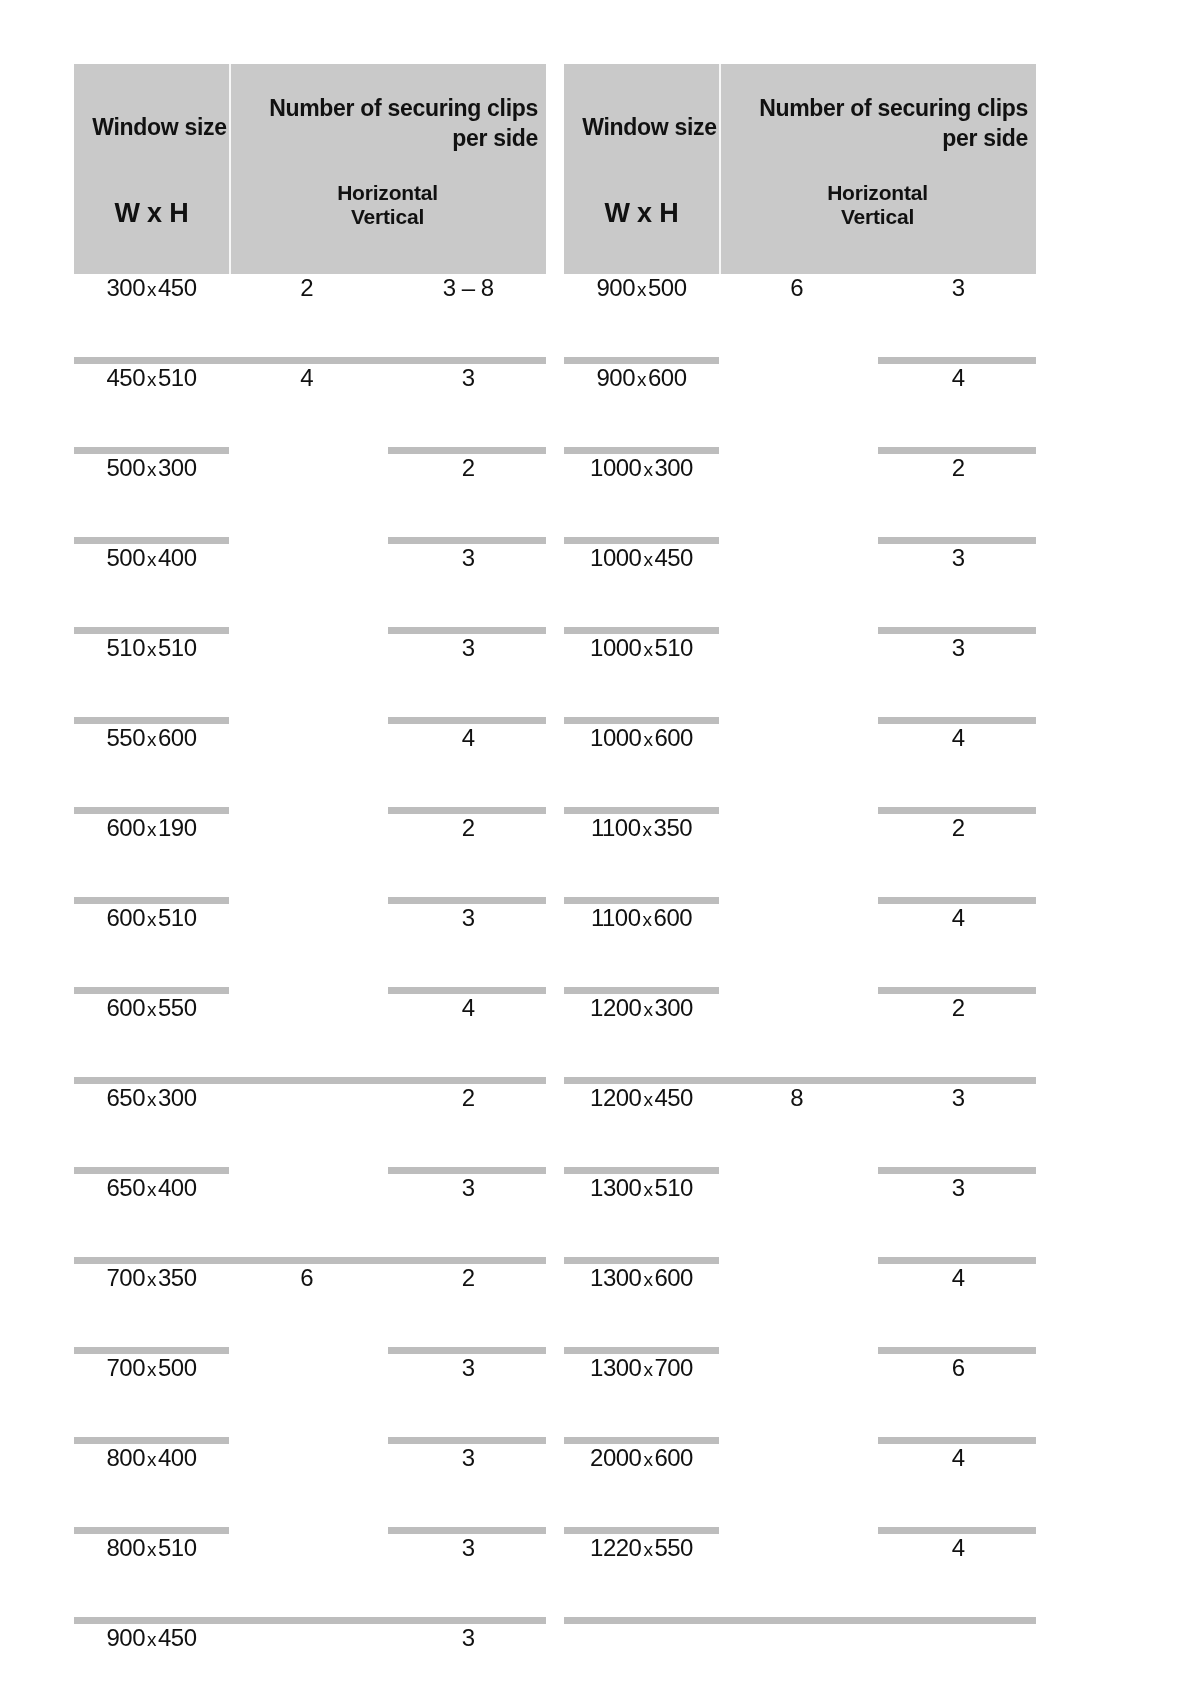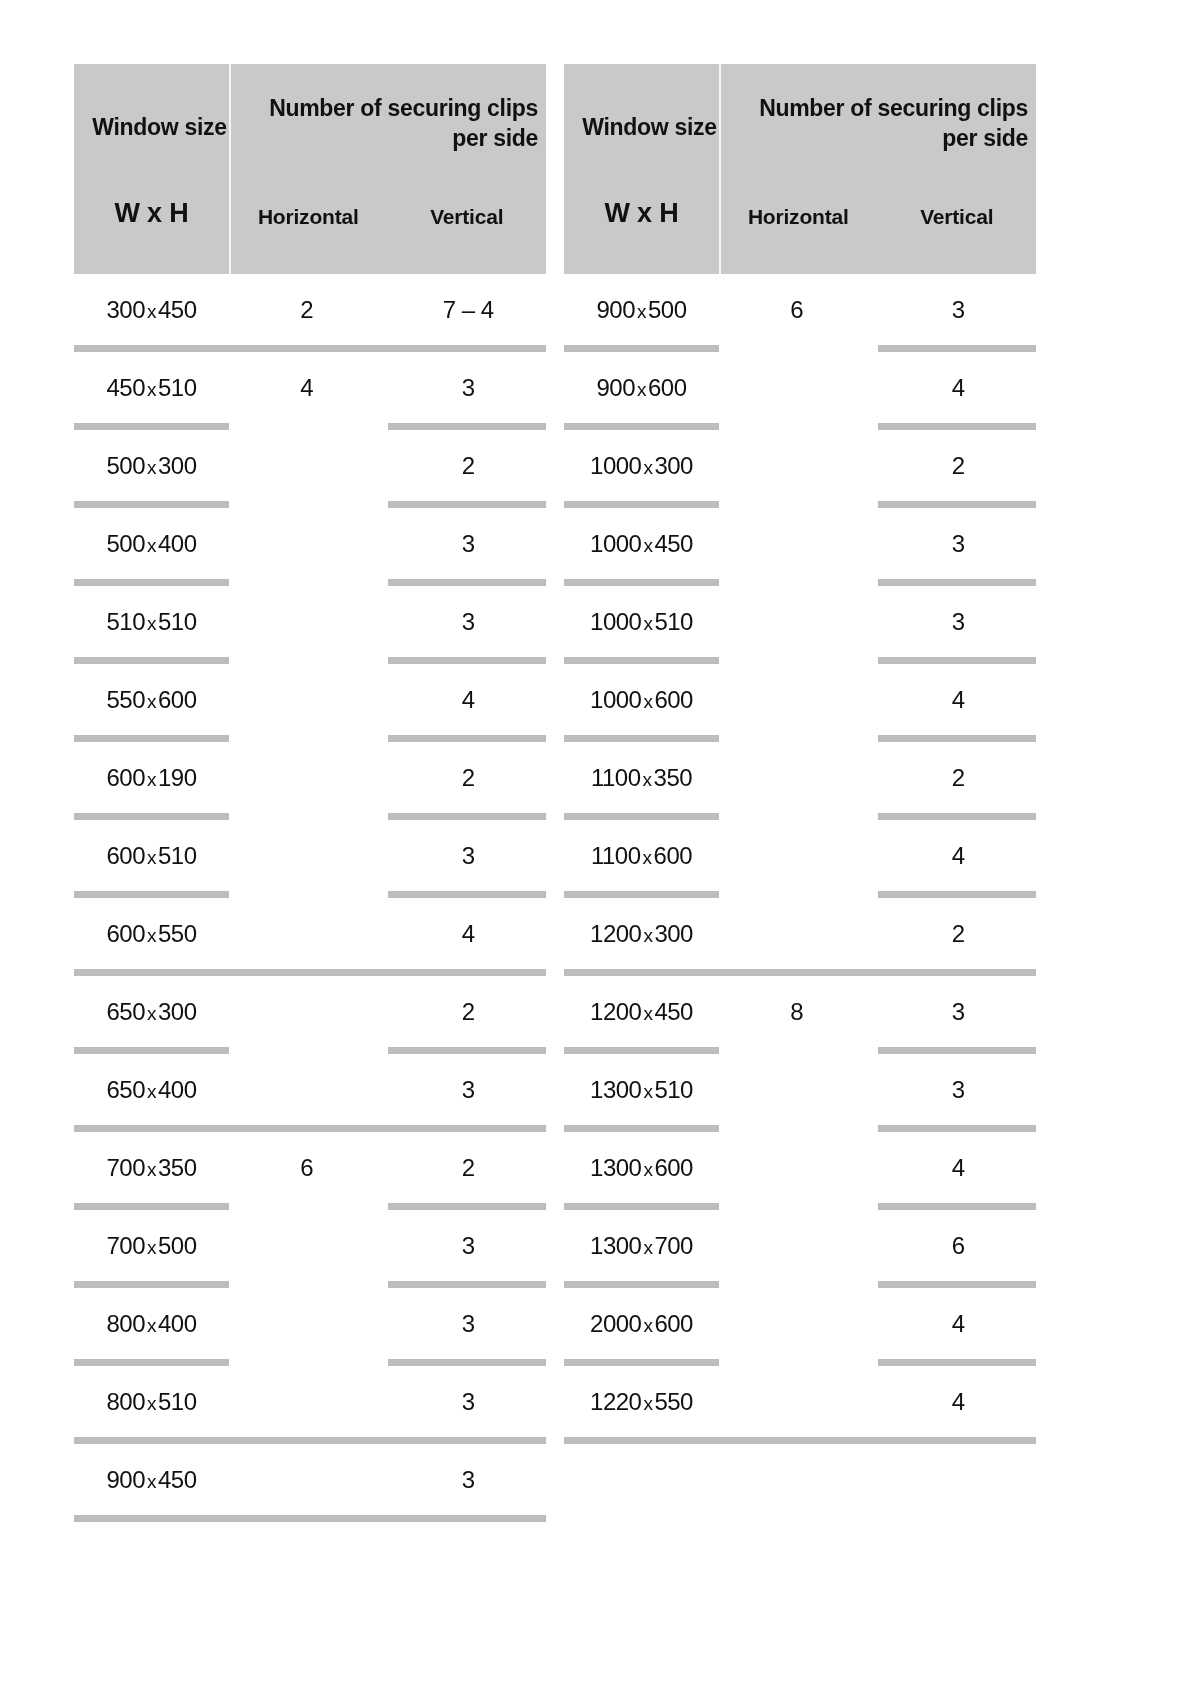--- a/index.html
+++ b/index.html
@@ -93,36 +93,36 @@
     text-align: center;
     font-size: 27px;
     font-weight: bold;
     letter-spacing: -0.2px;
   }
   .h-sub-row {
     position: absolute;
     left: 0; right: 0;
     bottom: 45px;
     display: flex;
+    flex-direction: column;
   }
   .h-sub-row > div {
     flex: 1 1 0;
     text-align: center;
     font-size: 21px;
     font-weight: bold;
     letter-spacing: -0.2px;
   }
 
   
   .tbody { position: relative; }
 
   .row {
     display: flex;
-    height: 71px;
-    align-items: center;
+    height: 83px;
   }
   .cell-size {
     width: 155px;
     flex: 0 0 155px;
     text-align: center;
     font-size: 24px;
     font-weight: 300;
     letter-spacing: -0.5px;
     font-stretch: condensed;
   }
@@ -175,21 +175,21 @@
             <div class="h-sub-row">
               <div>Horizontal</div>
               <div>Vertical</div>
             </div>
           </div>
         </div>
         <div class="tbody">
           <div class="row">
             <div class="cell-size"><span>300</span><span class="sz-x">x</span><span>450</span></div>
             <div class="cell-h">2</div>
-            <div class="cell-v">7 – 4</div>
+            <div class="cell-v">3 – 8</div>
           </div>
           <div class="sep full">
             <div class="sep-seg"></div>
           </div>
           <div class="row">
             <div class="cell-size"><span>450</span><span class="sz-x">x</span><span>510</span></div>
             <div class="cell-h">4</div>
             <div class="cell-v">3</div>
           </div>
           <div class="sep split">

